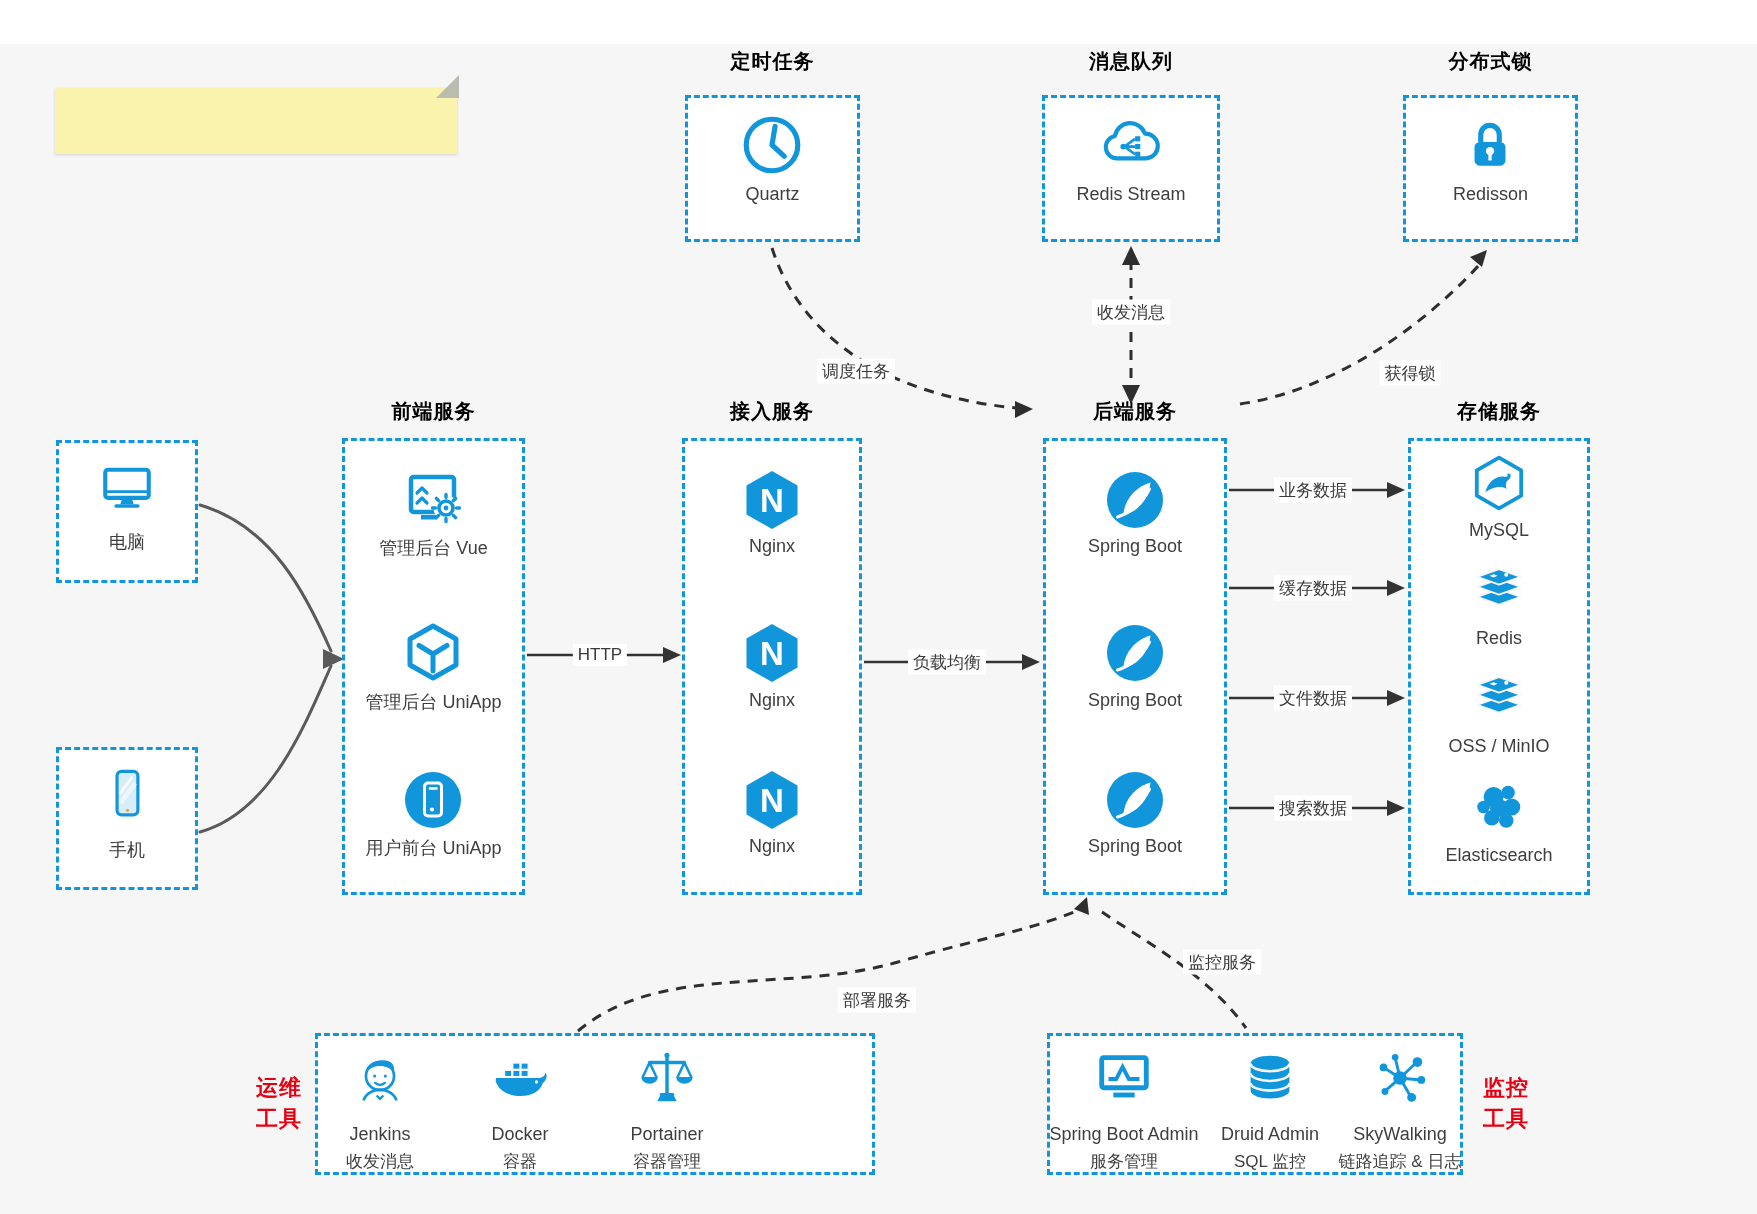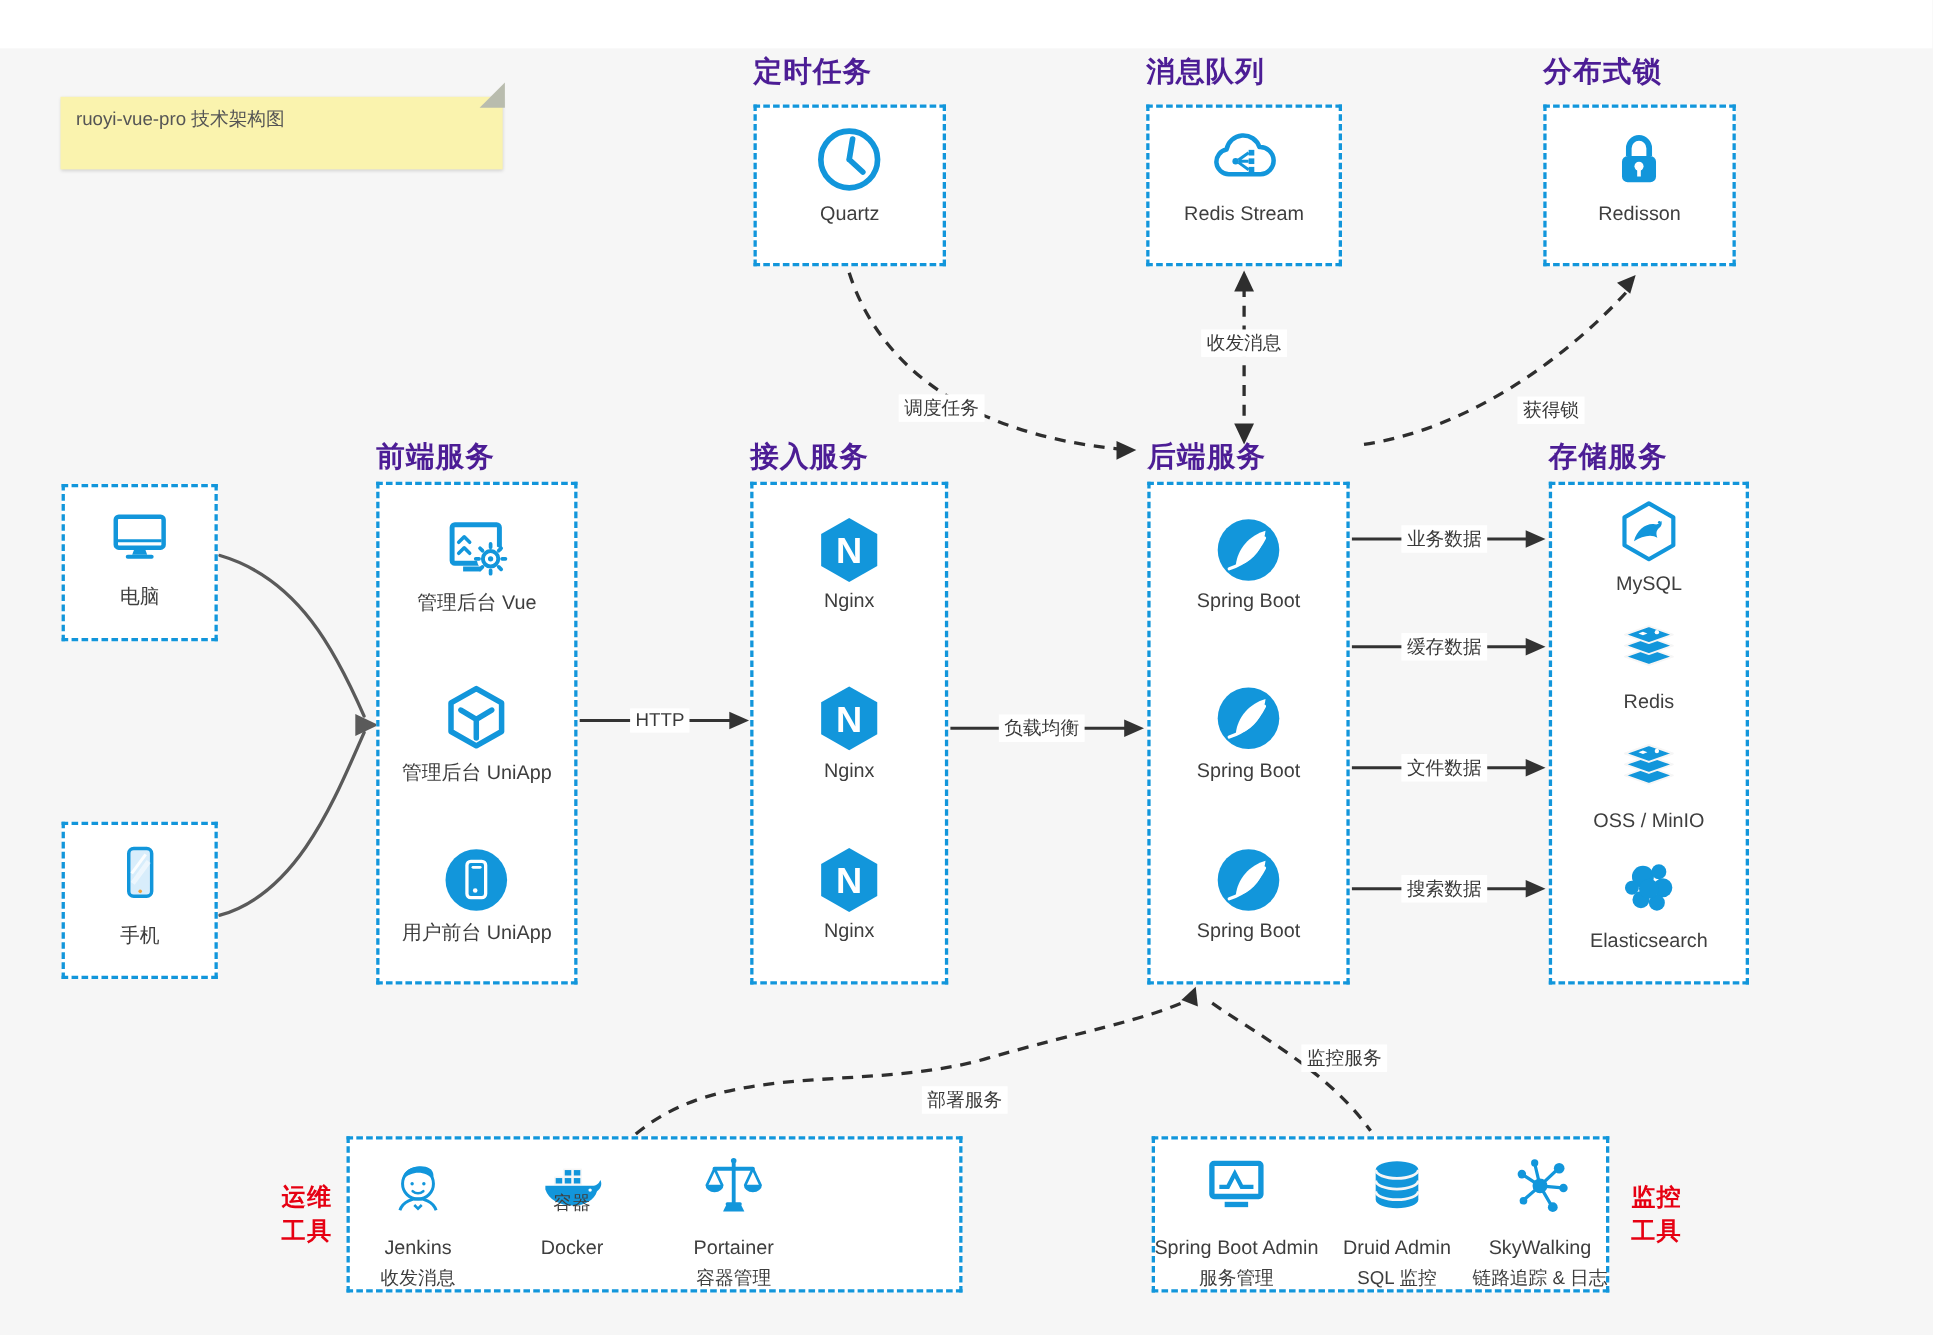--- a/index.html
+++ b/index.html
@@ -1,20 +1,20 @@
 <!DOCTYPE html>
 <html><head>
 <meta charset="utf-8">
 <style>
   html,body{margin:0;padding:0;background:#f6f6f6;font-family:"Liberation Sans","DejaVu Sans",sans-serif;}
   #canvas{position:relative;width:1757px;height:1214px;background:#f6f6f6;overflow:hidden;}
   .topband{position:absolute;left:0;top:0;width:100%;height:44px;background:#ffffff;}
   .overlay{position:absolute;left:0;top:0;}
   .box{position:absolute;box-sizing:border-box;background:#ffffff;border:3px dashed #1296db;}
-  .gtitle{position:absolute;font-size:26px;font-weight:700;color:#4c1d95;letter-spacing:1px;white-space:nowrap;}
+  .gtitle{position:absolute;font-size:20px;font-weight:700;color:#000000;text-align:center;letter-spacing:1px;white-space:nowrap;}
   .sidet{position:absolute;font-size:22px;font-weight:700;color:#e60012;line-height:31px;letter-spacing:1px;}
   .ilabel{position:absolute;font-size:18px;color:#3e3e3e;text-align:center;white-space:nowrap;}
   .dlabel{position:absolute;font-size:17px;color:#3e3e3e;text-align:center;white-space:nowrap;}
   .icon{position:absolute;}
   .icon svg{width:100%;height:100%;display:block;}
   .elabel{position:absolute;transform:translate(-50%,-50%);background:#ffffff;padding:1px 5px;font-size:17px;color:#3a3a3a;white-space:nowrap;}
   .note{position:absolute;left:55px;top:88px;width:402px;height:66px;background:#faf3ae;color:#555;font-size:17px;line-height:25px;padding:8px 0 0 14px;box-sizing:border-box;box-shadow:0 1px 3px rgba(0,0,0,.14);}
   .fold{position:absolute;right:-2px;top:-13px;width:0;height:0;border-left:23px solid transparent;border-bottom:23px solid #b9bcae;}
 </style>
 </head>
@@ -56,21 +56,20 @@
       <polygon points="1033,409 1015,401 1015,418"></polygon>
       <polygon points="1131,246 1122,265 1140,265"></polygon>
       <polygon points="1131,404 1122,385 1140,385"></polygon>
       <polygon points="1487,250 1482,267 1470,257"></polygon>
       <polygon points="1087,897 1089,915 1074,909"></polygon>
     </g>
   </svg>
 
   <div class="note">
     <div class="fold"></div>
-    <div>ruoyi-vue-pro 技术架构图</div>
   </div>
 
   <div class="gtitle" style="left:685px;top:48px;width:175px">定时任务</div>
   <div class="box" style="left:685px;top:95px;width:175px;height:147px"></div>
   <div class="icon" style="left:739px;top:112px;width:66px;height:66px">
     <svg viewBox="0 0 64 64">
         <circle cx="32" cy="32" r="25" fill="none" stroke="#1296db" stroke-width="5"></circle>
         <path d="M32 32 L35 14 M32 32 L44 43" stroke="#1296db" stroke-width="5" stroke-linecap="round" fill="none"></path>
       </svg>
   </div>
@@ -280,21 +279,21 @@
           <rect x="24.5" y="23" width="7.5" height="6.5"></rect>
           <rect x="33" y="23" width="7.5" height="6.5"></rect>
           <rect x="24.5" y="15.5" width="7.5" height="6.5"></rect>
           <rect x="33" y="15.5" width="7.5" height="6.5"></rect>
         </g>
         <path d="M7 31 H51 C54.5 31 57.5 29 58.5 25.5 C60.5 28.5 59.5 33.5 55.5 36 C53 44.5 44 49.5 32.5 49.5 C20.5 49.5 10 44 7 34.5 Z" fill="#1296db"></path>
         <circle cx="49" cy="35" r="1.6" fill="#fff"></circle>
       </svg>
   </div>
   <div class="ilabel" style="left:445px;top:1124px;width:150px">Docker</div>
-  <div class="dlabel" style="left:445px;top:1082px;width:150px">容器</div>
+  <div class="dlabel" style="left:445px;top:1150px;width:150px">容器</div>
   <div class="icon" style="left:636px;top:1048px;width:62px;height:62px">
     <svg viewBox="0 0 64 64" stroke="#1296db" fill="none" stroke-linecap="round">
         <circle cx="32" cy="7.5" r="2.6" fill="#1296db" stroke="none"></circle>
         <path d="M32 10 V47" stroke-width="3.6"></path>
         <path d="M14 15 H50" stroke-width="3.6"></path>
         <path d="M14 15 L7 30 M14 15 L21 30 M50 15 L43 30 M50 15 L57 30" stroke-width="2.6"></path>
         <path d="M5.5 30 A8.5 7 0 0 0 22.5 30 Z" fill="#1296db" stroke="none"></path>
         <path d="M41.5 30 A8.5 7 0 0 0 58.5 30 Z" fill="#1296db" stroke="none"></path>
         <path d="M25 49 L22 55 H42 L39 49 Z" fill="#1296db" stroke="none"></path>
         <path d="M26 48 H38" stroke-width="3.2"></path>

